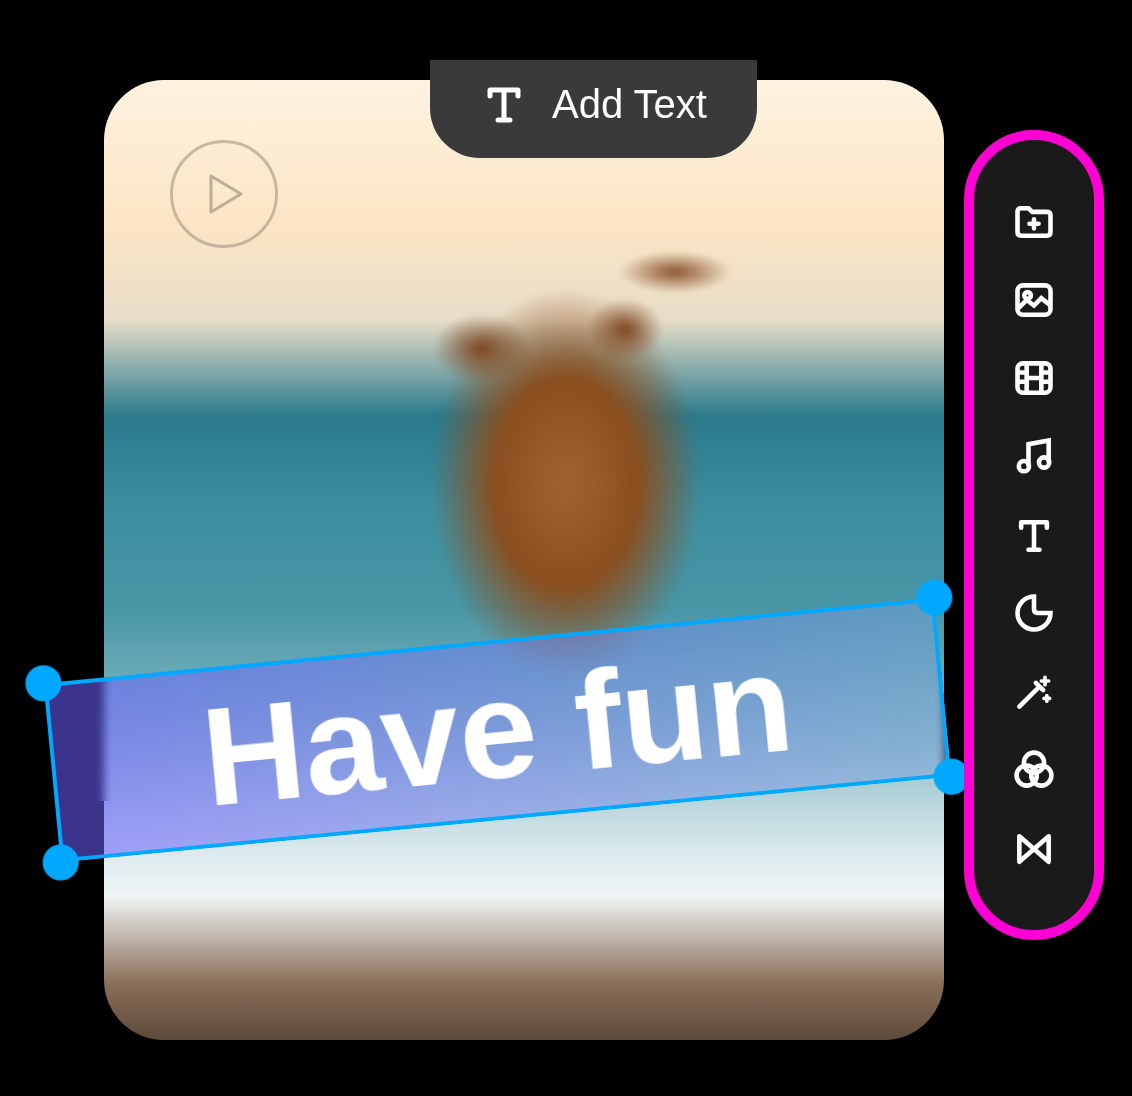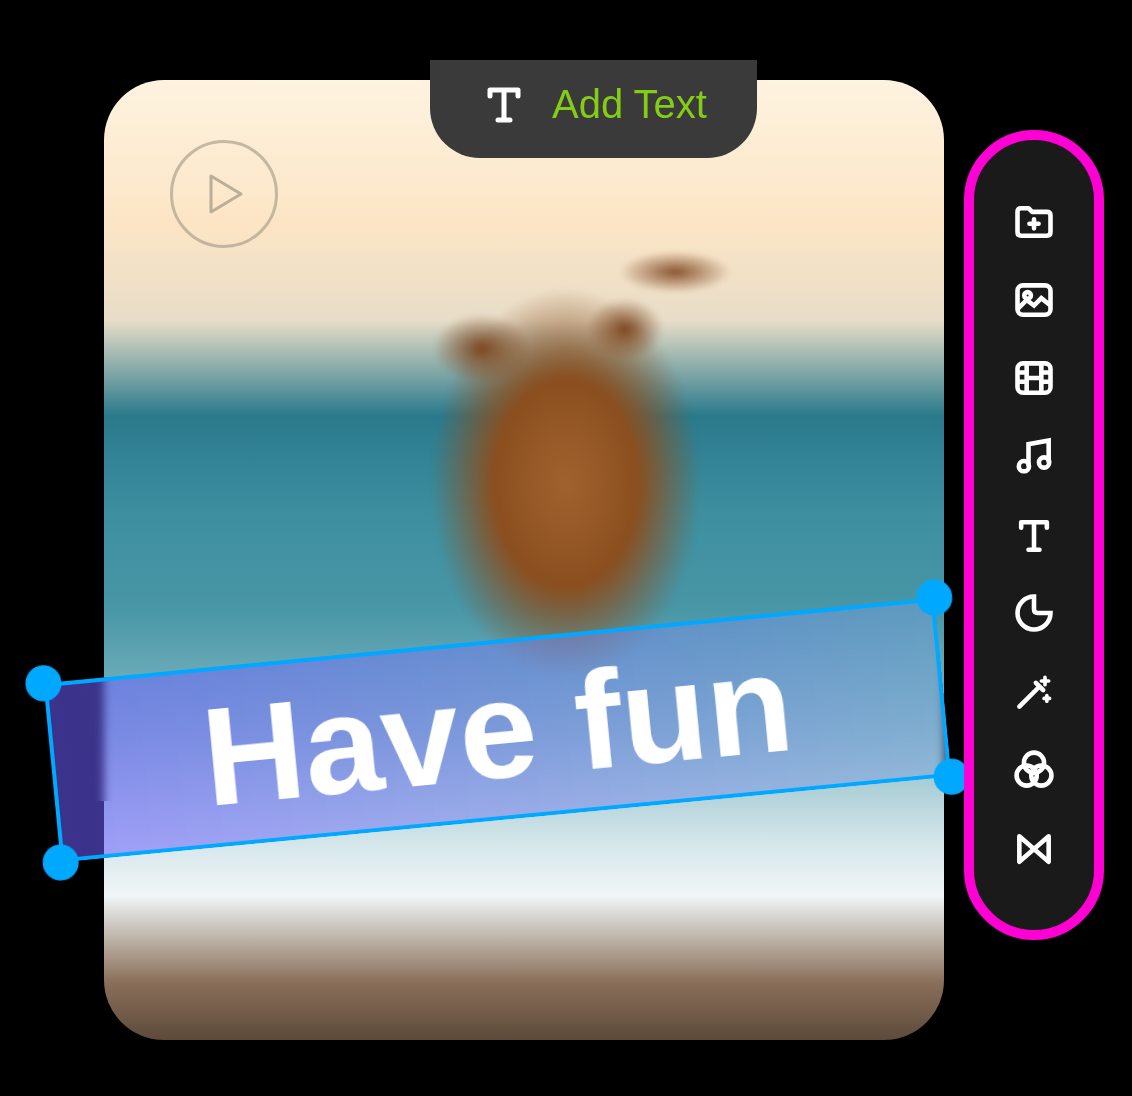--- a/index.html
+++ b/index.html
@@ -55,21 +55,21 @@
       justify-content: center;
       cursor: pointer;
       background: transparent;
     }
     .play-button svg { margin-left: 6px; }
     .add-text-pill {
       position: absolute;
       top: 60px;
       left: 430px;
       background: #3a3a3a;
-      color: #84cc16;
+      color: #ffffff;
       padding: 20px 50px 30px 50px;
       border-radius: 0 0 50px 50px;
       display: flex;
       align-items: center;
       gap: 24px;
       font-size: 40px;
       font-weight: 500;
       cursor: pointer;
     }
     .add-text-pill svg { flex-shrink: 0; }

